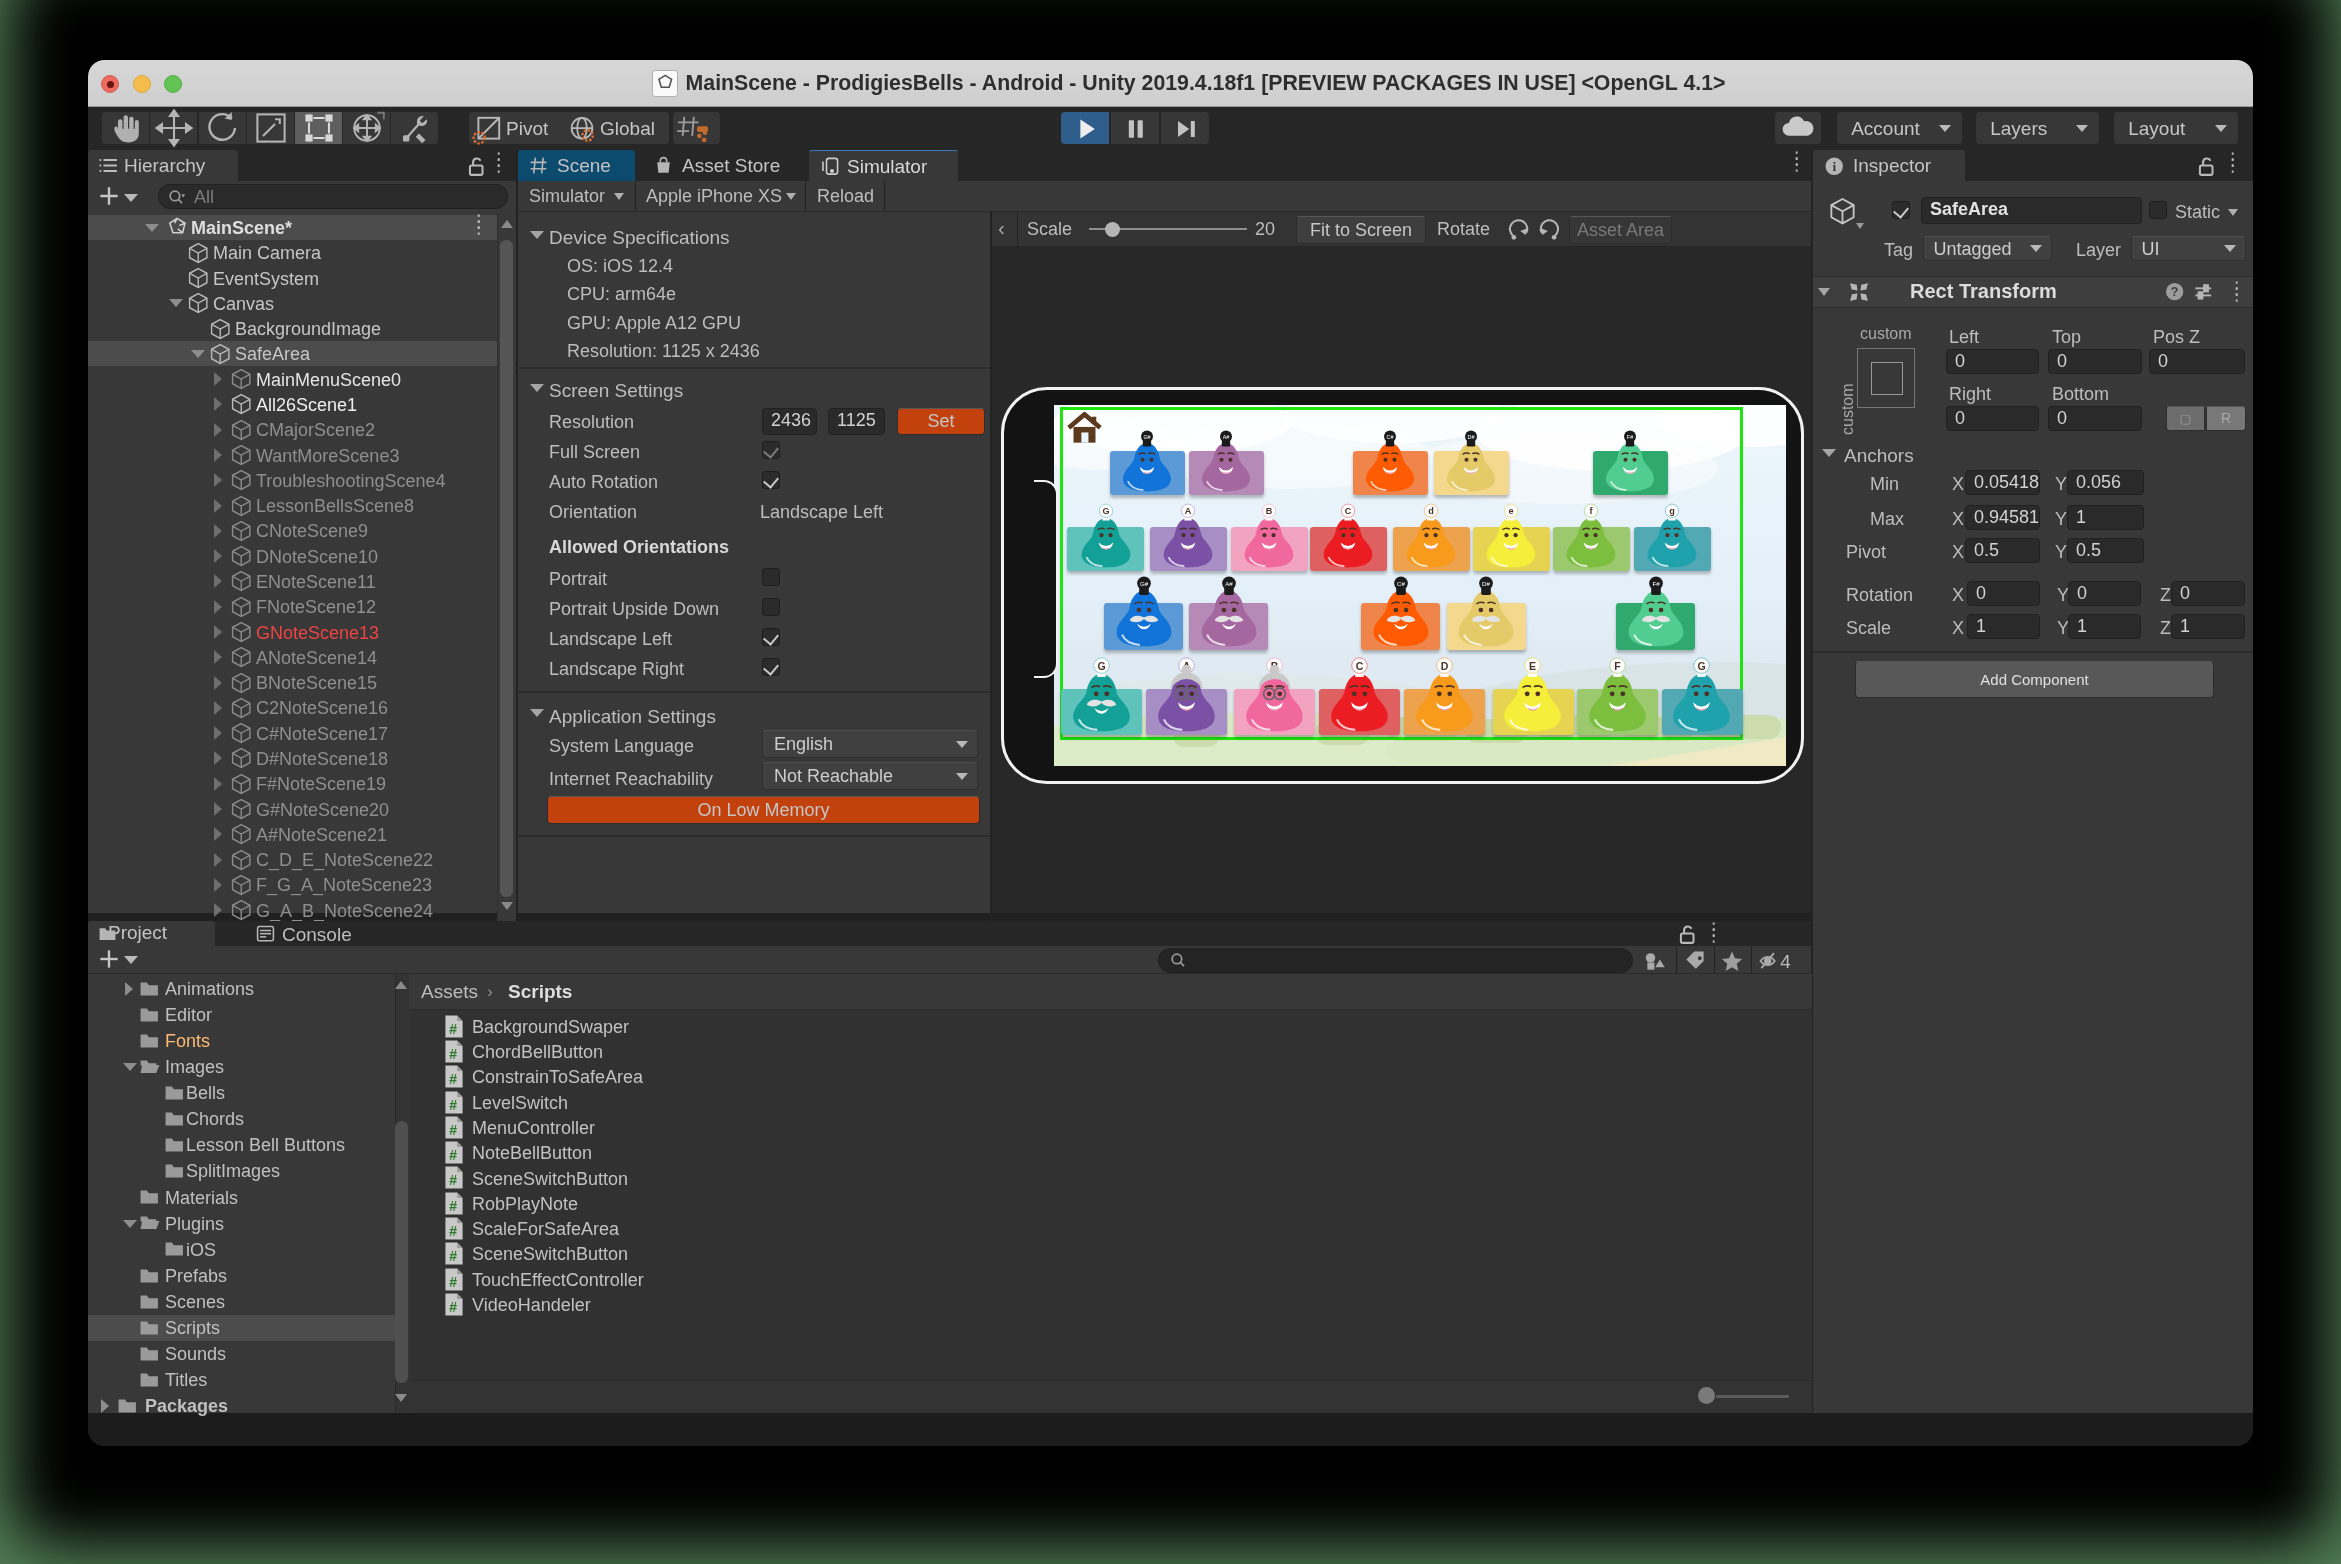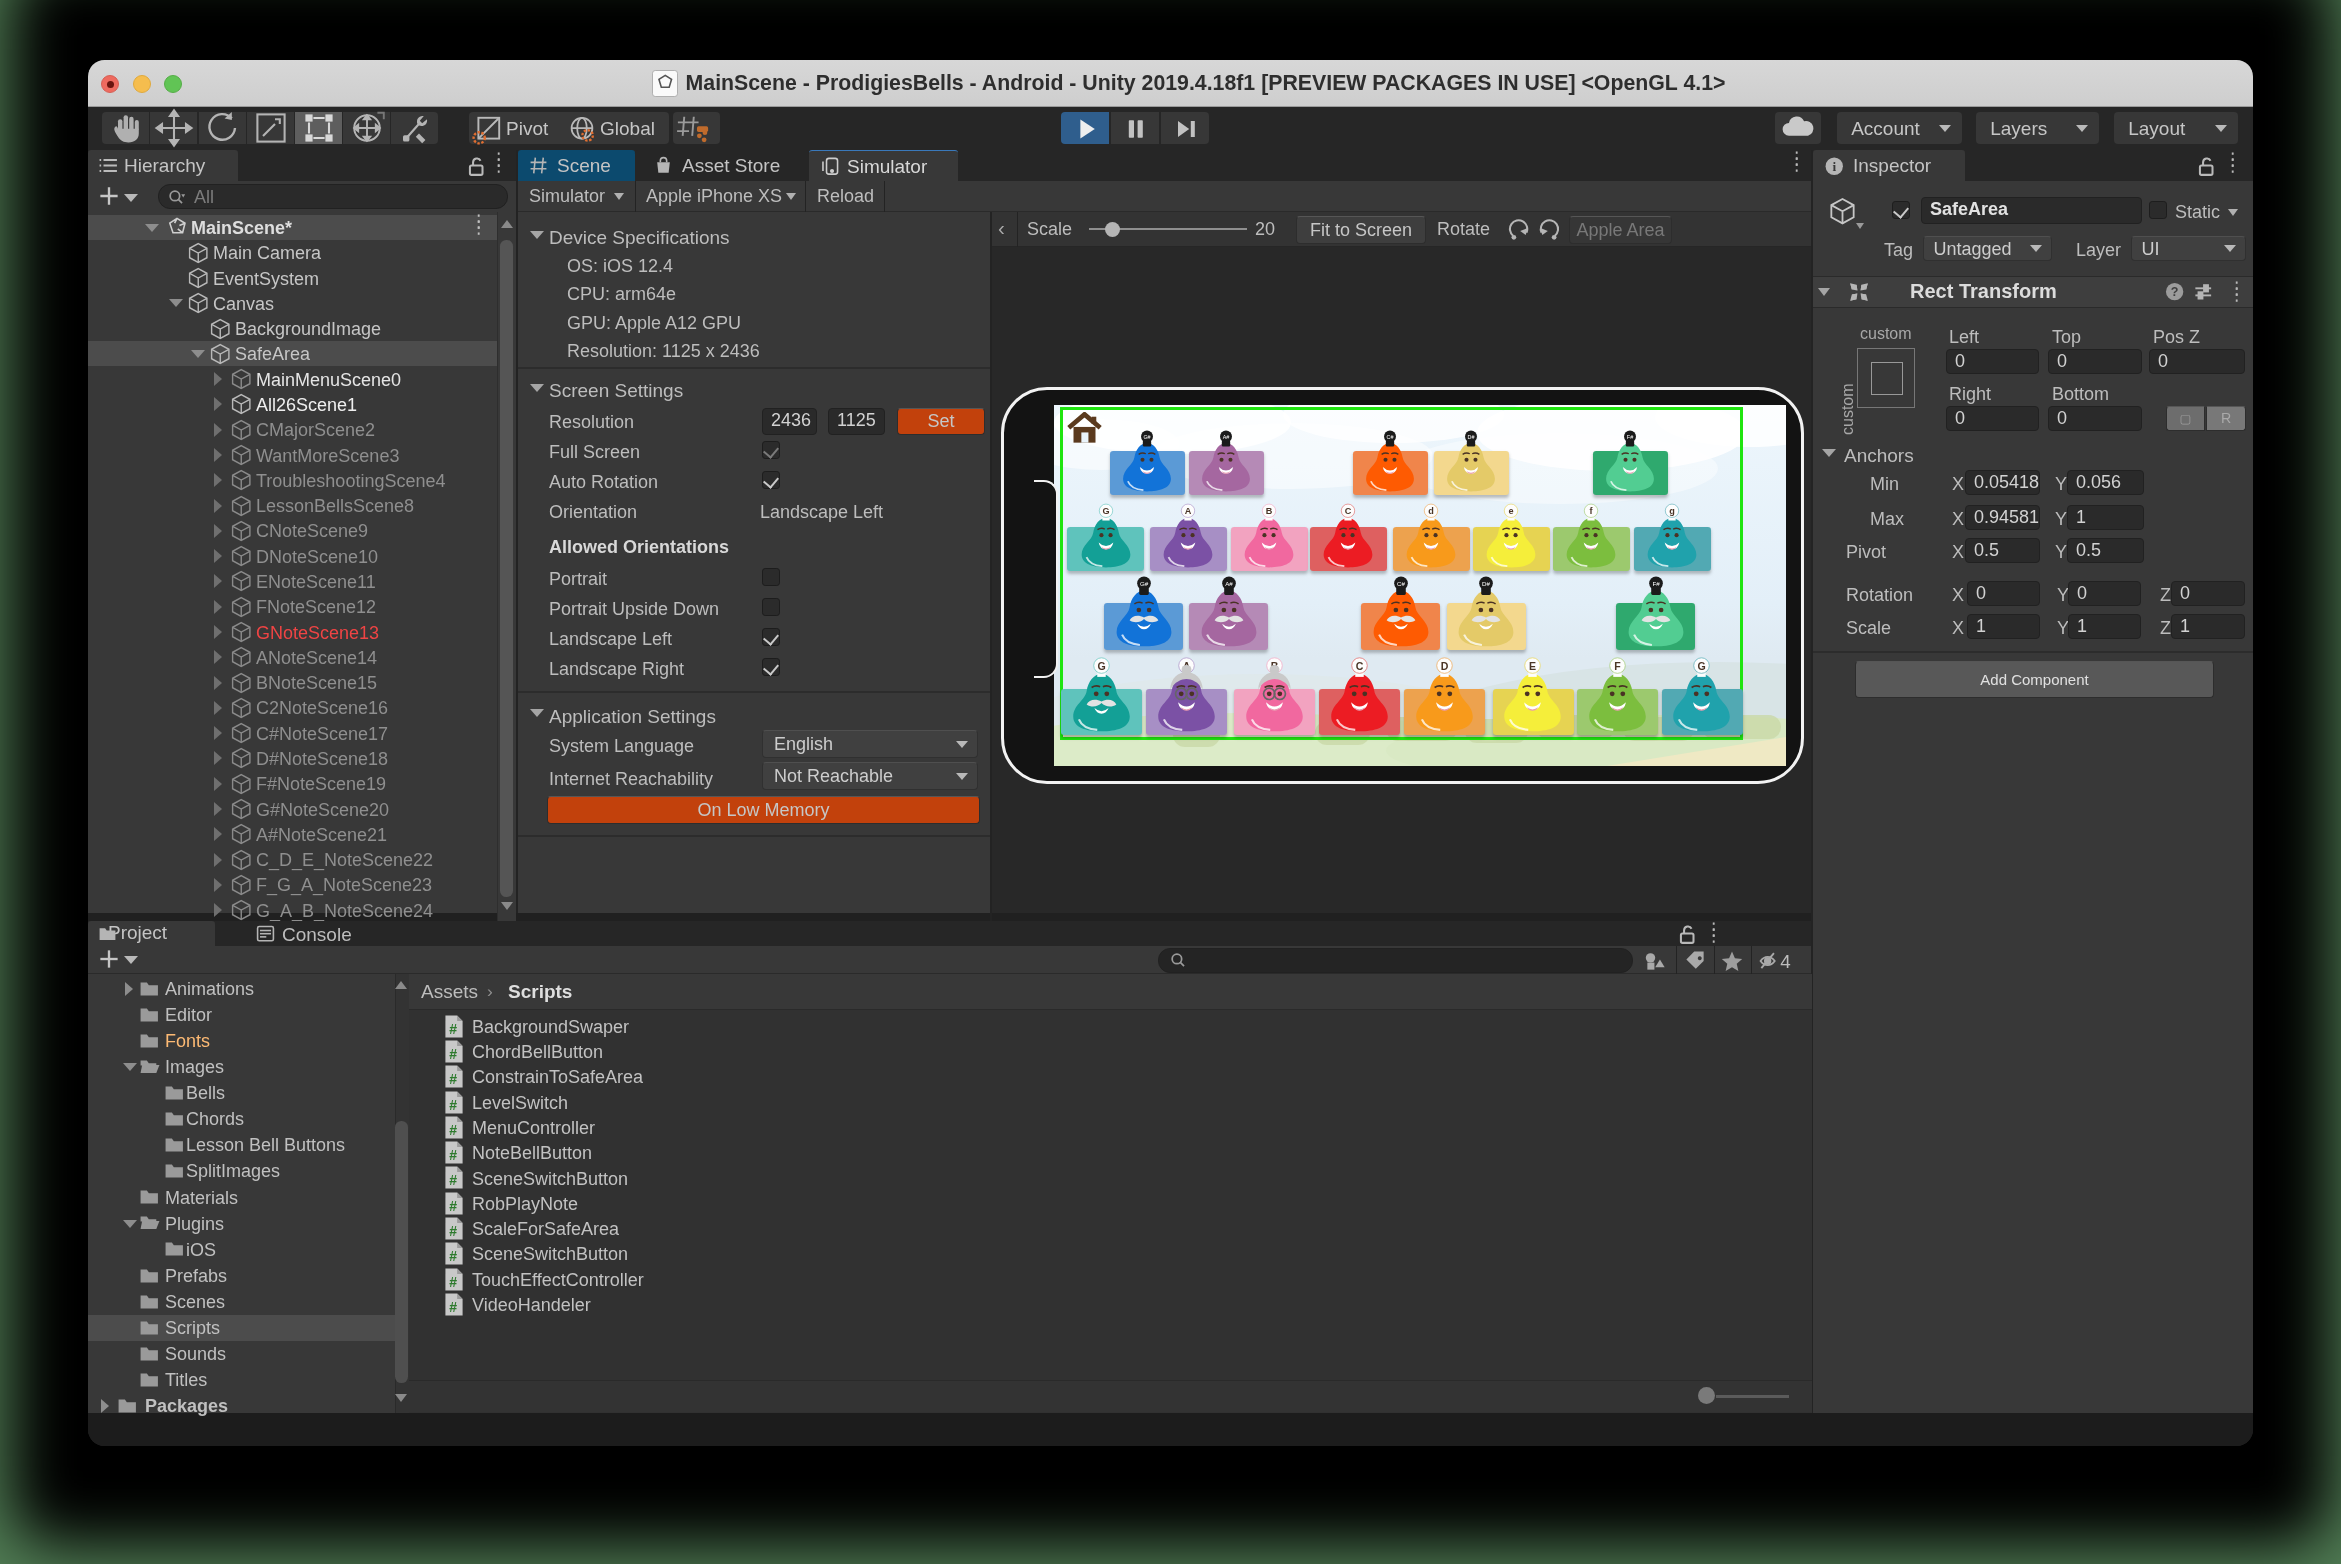--- a/index.html
+++ b/index.html
@@ -623,21 +623,21 @@
 <svg class="abs" style="left:1418px;top:156px" width="26" height="26" viewBox="0 0 33 33">
       <path d="M9 25 A11 11 0 1 1 26 21" fill="none" stroke="#b5b5b5" stroke-width="2.6"></path>
       <path d="M28 15 L25 24 L18 19 Z" fill="#b5b5b5"></path>
       <circle cx="10" cy="27" r="3" fill="#b5b5b5"></circle>
     </svg>
 <svg class="abs" style="left:1448px;top:156px" width="26" height="26" viewBox="0 0 33 33">
       <path d="M24 25 A11 11 0 1 0 7 21" fill="none" stroke="#b5b5b5" stroke-width="2.6"></path>
       <path d="M5 15 L8 24 L15 19 Z" fill="#b5b5b5"></path>
       <circle cx="23" cy="27" r="3" fill="#b5b5b5"></circle>
     </svg>
-<div class="gbtn" style="left:1481px;top:156px;width:103px;height:28px;line-height:26px;background:#363636;color:#787878">Apple Area</div>
+<div class="gbtn" style="left:1481px;top:156px;width:103px;height:28px;line-height:26px;background:#363636;color:#787878">Asset Area</div>
 
 <div class="abs" style="left:913px;top:327px;width:803px;height:397px;background:#131313;border:3.2px solid #f2f2f2;border-radius:46px"></div>
 <div class="abs" style="left:966px;top:345px;width:732px;height:361px;overflow:hidden;background:#eaf4fb">
 <div class="abs" style="left:0;top:0;width:732px;height:361px;background:linear-gradient(#edf6fc 0%,#e3eff8 55%,#dfeaf2 70%)"></div>
       <div class="abs" style="left:0px;top:-14.2px;width:237px;height:63px;border-radius:50%;background:rgba(255,255,255,0.85)"></div>
       <div class="abs" style="left:229px;top:-19px;width:221px;height:57px;border-radius:50%;background:rgba(255,255,255,0.8)"></div>
       <div class="abs" style="left:423px;top:-10.3px;width:269px;height:76px;border-radius:50%;background:rgba(255,255,255,0.9)"></div>
       <div class="abs" style="left:601px;top:-18px;width:190px;height:60px;border-radius:50%;background:rgba(255,255,255,0.85)"></div>
       <div class="abs" style="left:95px;top:18px;width:284px;height:66px;border-radius:50%;background:rgba(255,255,255,0.5)"></div>
       <div class="abs" style="left:348px;top:28px;width:316px;height:71px;border-radius:50%;background:rgba(255,255,255,0.42)"></div>

